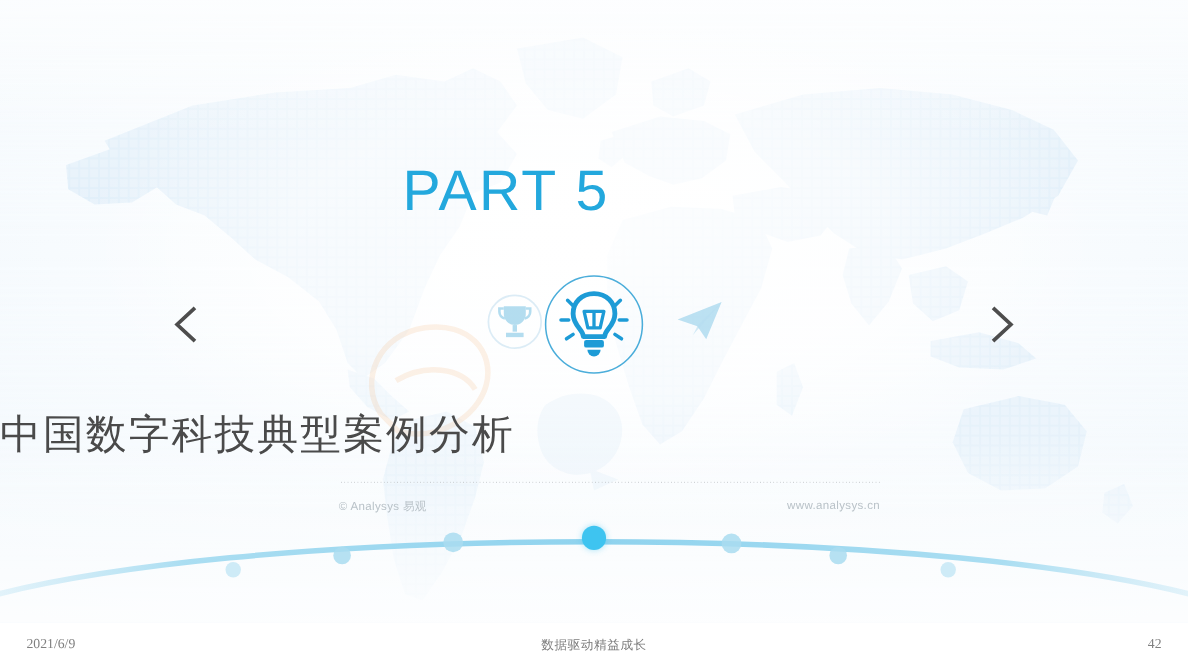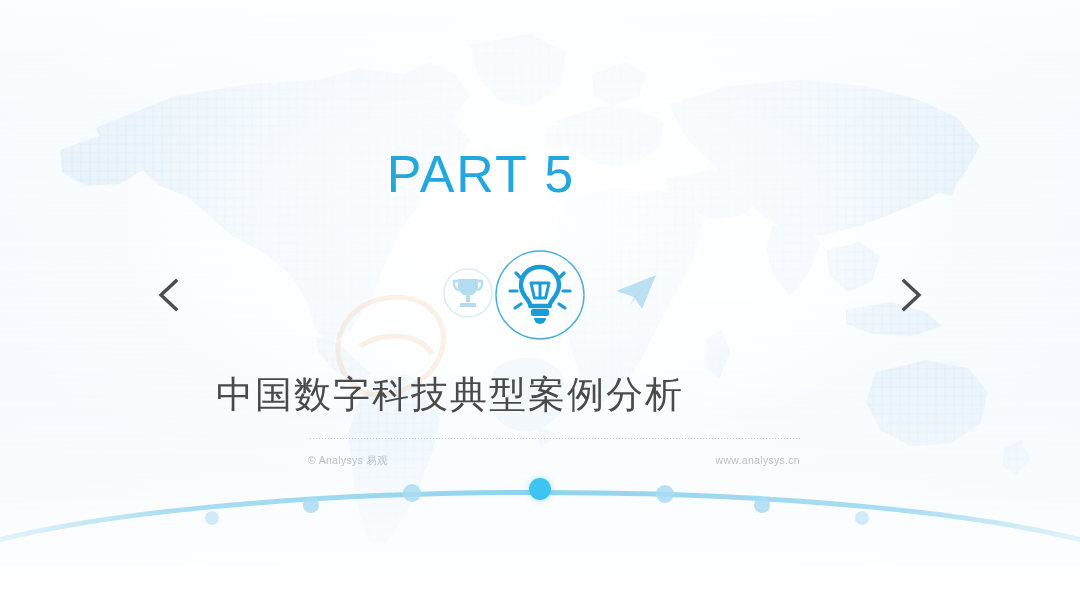--- a/index.html
+++ b/index.html
@@ -34,41 +34,40 @@
     pointer-events:none;opacity:.30;
   }
 
   
   .part-label{
     position:absolute;left:0;top:148px;width:920px;text-align:center;
     font-size:52px;letter-spacing:2px;font-weight:400;
     color:#23a8dd;
     line-height:1;
     font-family:"Liberation Sans","DejaVu Sans",sans-serif;
-    margin-left:21px;
   }
 
   
   .icon-row{
     position:absolute;left:0;top:240px;width:1080px;height:110px;
   }
   .icon-side{
     position:absolute;top:50%;transform:translateY(-50%);
     opacity:.35;
   }
   .icon-side.left{left:440px;}
   .icon-side.right{left:608px;}
   .icon-main{
     position:absolute;left:50%;top:50%;transform:translate(-50%,-50%);
     width:100px;height:100px;
   }
 
   
   .heading{
-    position:absolute;left:0;top:372px;width:900px;text-align:center;
+    position:absolute;left:0;top:372px;width:900px;
     font-size:37px;color:#4a4a4a;letter-spacing:2px;font-weight:400;
     font-family:"Liberation Sans","DejaVu Sans",sans-serif;
     line-height:1.25;
   }
 
   
   .divider{
     position:absolute;left:310px;top:438px;width:490px;height:1px;
     background-image:linear-gradient(to right,#b9bdc0 0 1px, transparent 1px 3px);
     background-size:3px 1px;background-repeat:repeat-x;
@@ -295,14 +294,19 @@
           <div class="dot" style="left: 412px; top: 38px; width: 18px; height: 18px; background: rgb(169, 220, 240); opacity: 0.85;"></div>
           <div class="dot" style="left: 540px; top: 34px; width: 22px; height: 22px; background: rgb(62, 196, 240); box-shadow: rgba(62, 196, 240, 0.45) 0px 0px 6px;"></div>
           <div class="dot" style="left: 665px; top: 39px; width: 18px; height: 18px; background: rgb(169, 220, 240); opacity: 0.85;"></div>
           <div class="dot" style="left: 762px; top: 50px; width: 16px; height: 16px; background: rgb(169, 220, 240); opacity: 0.85;"></div>
           <div class="dot" style="left: 862px; top: 63px; width: 14px; height: 14px; background: rgb(169, 220, 240); opacity: 0.55;"></div>
         </div>
     </div>
 
   </div>
 
+  <div class="footer">
+    <div class="footer-date">2021/6/9</div>
+    <div class="footer-center">数据驱动精益成长</div>
+    <div class="footer-page">42</div>
+  </div>
 
 </div>
 
 </body></html>

